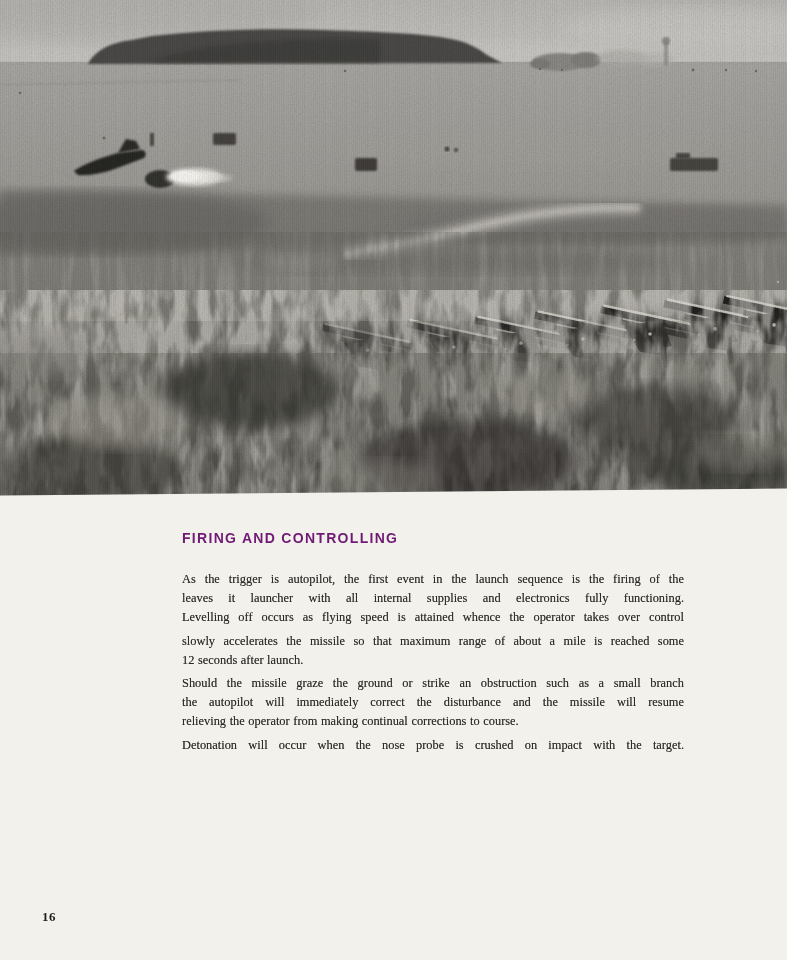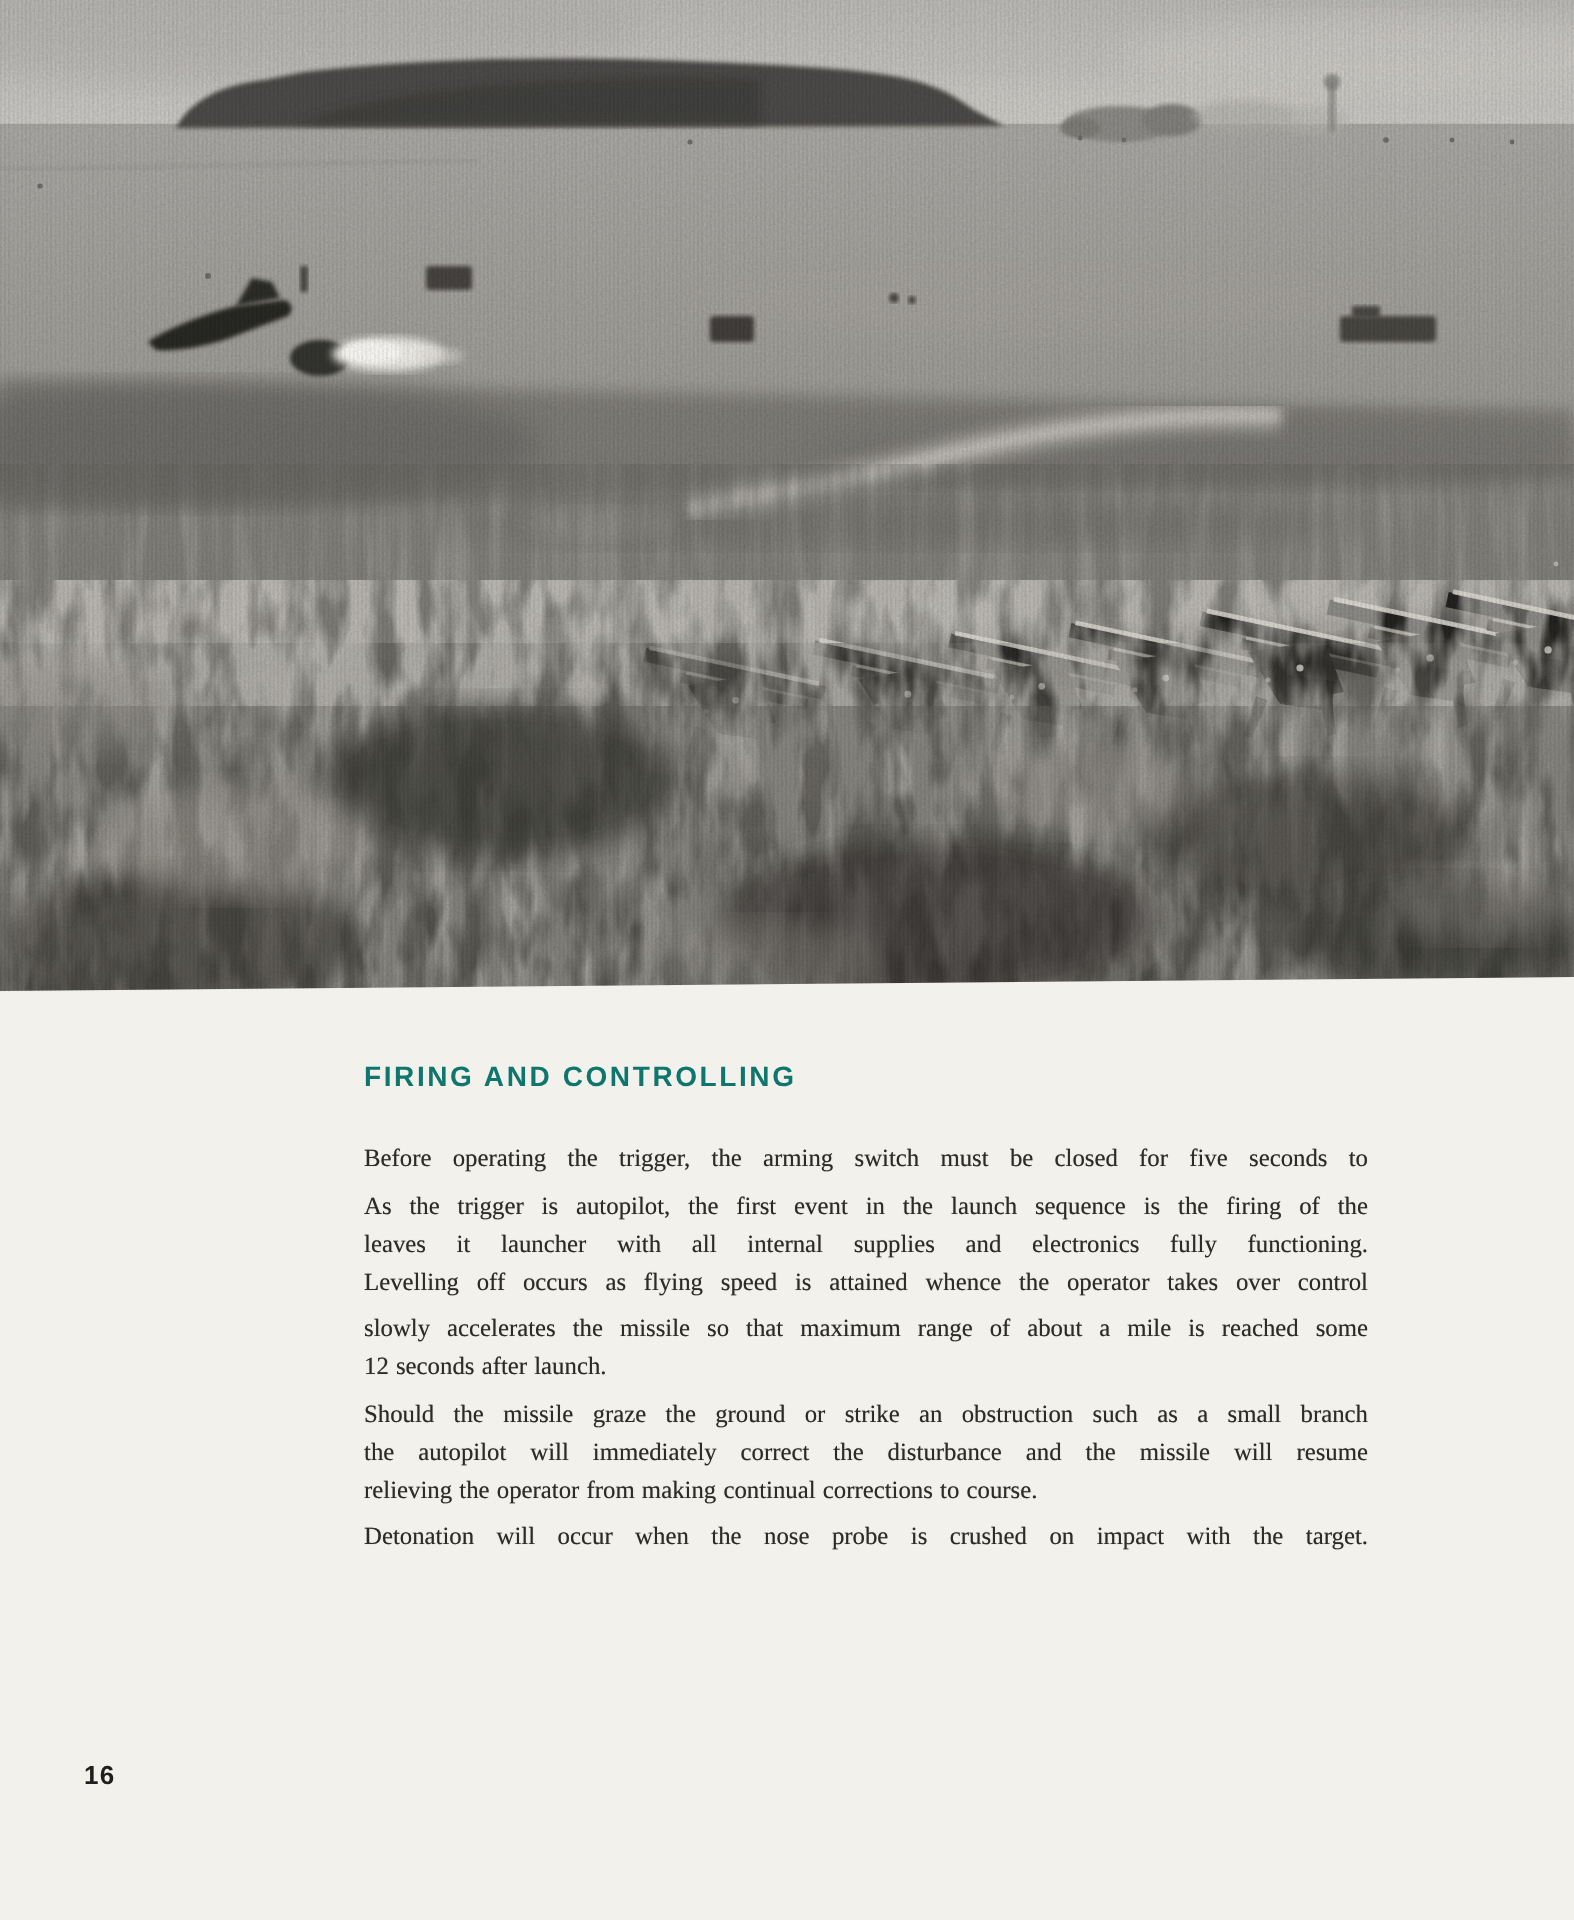--- a/index.html
+++ b/index.html
@@ -15,33 +15,33 @@
     background:repeating-linear-gradient(90deg,
       rgba(25,25,22,0.05) 0px, rgba(25,25,22,0.05) 0.6px,
       rgba(255,255,255,0.02) 1.2px, rgba(0,0,0,0) 2.1px);
     clip-path:polygon(0 0,787px 0,787px 488px,0 496px);
   }
   .article{position:absolute;left:182px;top:531px;width:502px;color:#2c2b28;}
   .article h1{
     margin:0 0 24px 0;
     font-family:"Liberation Sans","DejaVu Sans",sans-serif;
     font-size:14px;line-height:15px;font-weight:700;letter-spacing:1.3px;
-    color:#0f766e;
+    color:#701a75;
   }
   .para{margin:0 0 4.5px 0;}
   .tline{
     font-size:12.4px;line-height:19px;height:19px;overflow:hidden;
     text-align:justify;text-align-last:justify;
     white-space:pre-wrap;word-spacing:0.5px;
     text-shadow:0 0 0.35px rgba(46,44,41,0.55);
   }
   .tline.last{text-align-last:left;}
   .pagenum{
-    position:absolute;left:42px;top:881px;
-    font-family:Liberation Sans, sans-serif;
+    position:absolute;left:42px;top:910px;
+    font-family:Liberation Serif, serif;
     font-size:13px;line-height:14px;font-weight:700;letter-spacing:0.6px;
     color:#201f1d;
   }
 </style>
 </head>
 <body style="background: rgb(243, 241, 236);">
 
 <figure class="photo">
 <svg width="787" height="497" viewBox="0 0 787 497" xmlns="http://www.w3.org/2000/svg" role="img" aria-label="Black-and-white photograph of a missile streaking low over open grassland, leaving a bright exhaust flame, with a diagonal row of missile launchers standing in tall grass in the foreground and a dark tree line on the horizon">
   <defs>
@@ -211,21 +211,20 @@
 
   <path d="M0,495.5 L787,488.5 L787,497 L0,497 Z" fill="#f3f1ec"></path>
 </svg>
 </figure>
 <div class="halftone"></div>
 
 <section class="article" style="color: rgb(44, 43, 40);">
   <h1>FIRING AND CONTROLLING</h1>
   <div id="paras">
       <div class="para">
-        <div class="tline">Before operating the trigger, the arming switch must be closed for five seconds to</div>
       </div>
       <div class="para">
         <div class="tline">As the trigger is autopilot, the first event in the launch sequence is the firing of the</div>
         <div class="tline">leaves it launcher with all internal supplies and electronics fully functioning.</div>
         <div class="tline">Levelling off occurs as flying speed is attained whence the operator takes over control</div>
       </div>
       <div class="para">
         <div class="tline">slowly accelerates the missile so that maximum range of about a mile is reached some</div>
         <div class="tline last">12 seconds after launch.</div>
       </div>

